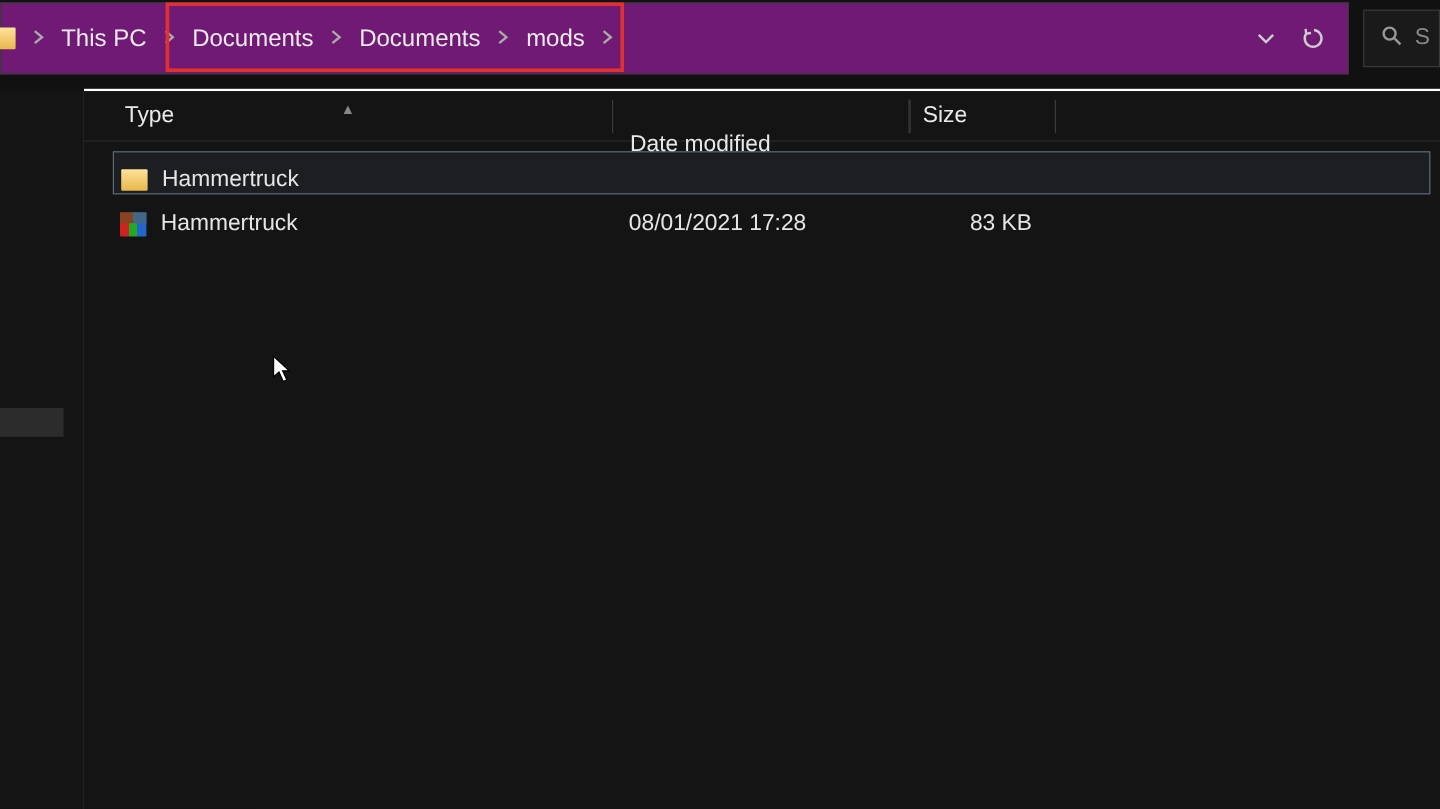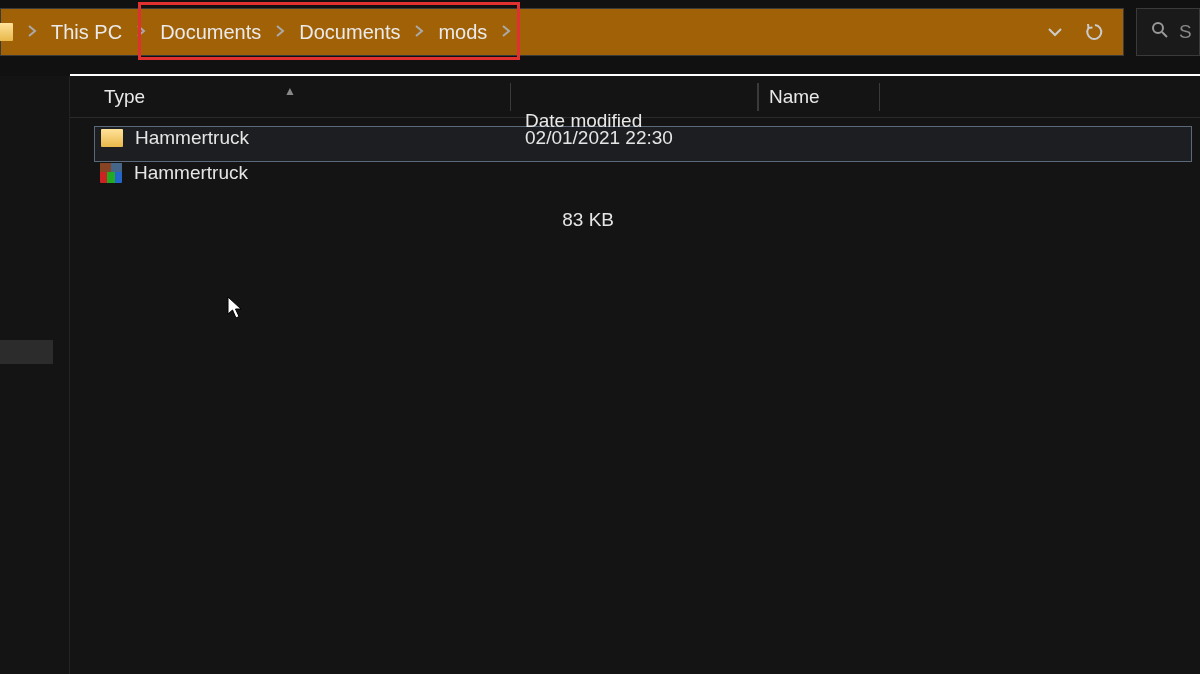--- a/index.html
+++ b/index.html
@@ -3,21 +3,21 @@
 <meta charset="utf-8">
 <style>
   * { box-sizing: border-box; margin: 0; padding: 0; font-family: "Segoe UI", Arial, sans-serif; }
   body { background: #111; width: 1200px; height: 674px; overflow: hidden; color: #fff; position: relative; }
   
   .addressbar-row {
     position: absolute; top: 8px; left: 0; right: 0; height: 48px;
     display: flex; align-items: center;
   }
   .addressbar {
-    height: 48px; border: 1px solid #3a3a3a; background: #a16207;
+    height: 60px; border: 1px solid #3a3a3a; background: #701a75;
     display: flex; align-items: center; flex: 1; margin-right: 12px; margin-left: 0;
     position: relative;
   }
   .pc-icon {
     width: 18px; height: 18px; background: linear-gradient(180deg,#ffe29a,#e8b84a);
     margin-left: -6px; margin-right: 6px; border-radius: 1px;
   }
   .crumb-sep {
     color: #aaa; font-size: 14px; padding: 0 8px;
   }
@@ -58,21 +58,21 @@
   }
   .col-name { width: 440px; padding-left: 34px; position:relative; cursor:pointer; }
   .col-date { width: 246px; padding-left: 14px; cursor:pointer;margin-top:48px; }
   .col-type { width: 210px; padding-left: 10px; cursor:pointer; }
   .col-size { width: 120px; padding-left: 10px; cursor:pointer; }
   .col-div { width: 1px; height: 28px; background: #3a3a3a; }
   .sort-caret { position:absolute; left:50%; top:-2px; transform:translateX(-50%); color:#888; font-size:12px; }
   
   .file-list { padding: 8px 8px 0 24px; }
   .file-row {
-    display: flex; align-items: flex-start; height: 36px; font-size: 19px; color: #e5e5e5;
+    display: flex; align-items: flex-end; height: 36px; font-size: 19px; color: #e5e5e5;
     padding: 0 6px;
   }
   .file-row.selected { border: 1px solid #5a6a7a; background: rgba(90,110,130,0.12); }
   .fr-name { width: 424px; display:flex; align-items:center; gap: 12px; }
   .fr-date { width: 246px; }
   .fr-type { width: 226px; }
   .fr-size { width: 90px; text-align: right; margin-top: 47px; }
   
   .folder-icon { width: 22px; height: 18px; background: linear-gradient(180deg,#ffe29a,#e8b84a); border-radius:1px; }
   .zip-icon {
@@ -162,38 +162,38 @@
 <div class="content">
   <div class="column-headers">
     <div class="col-name">
       <span class="sort-caret">▲</span>
       <span>Type</span>
     </div>
     <div class="col-div"></div>
     <div class="col-date"><span>Date modified</span></div>
     <div class="col-div"></div>
     <div class="col-div"></div>
-    <div class="col-size"><span>Name</span></div>
+    <div class="col-size"><span>Size</span></div>
     <div class="col-div"></div>
   </div>
 
   <div class="file-list" id="file-list">
       <div class="file-row selected">
         <div class="fr-name">
           <span class="folder-icon"></span>
           <span>Hammertruck</span>
         </div>
-        <div class="fr-date">02/01/2021 22:30</div>
         <div class="fr-size"></div>
       </div>
       <div class="file-row">
         <div class="fr-name">
           <span class="zip-icon"></span>
           <span>Hammertruck</span>
         </div>
+        <div class="fr-date">08/01/2021 17:28</div>
         <div class="fr-size">83 KB</div>
       </div>
     </div>
 </div>
 
 <div class="cursor">
   <svg width="18" height="24" viewBox="0 0 18 24">
     <path d="M1 1 L1 18 L5.5 14 L9 22 L12 20.5 L8.5 13 L14 13 Z" fill="#fff" stroke="#000" stroke-width="1"></path>
   </svg>
 </div>

